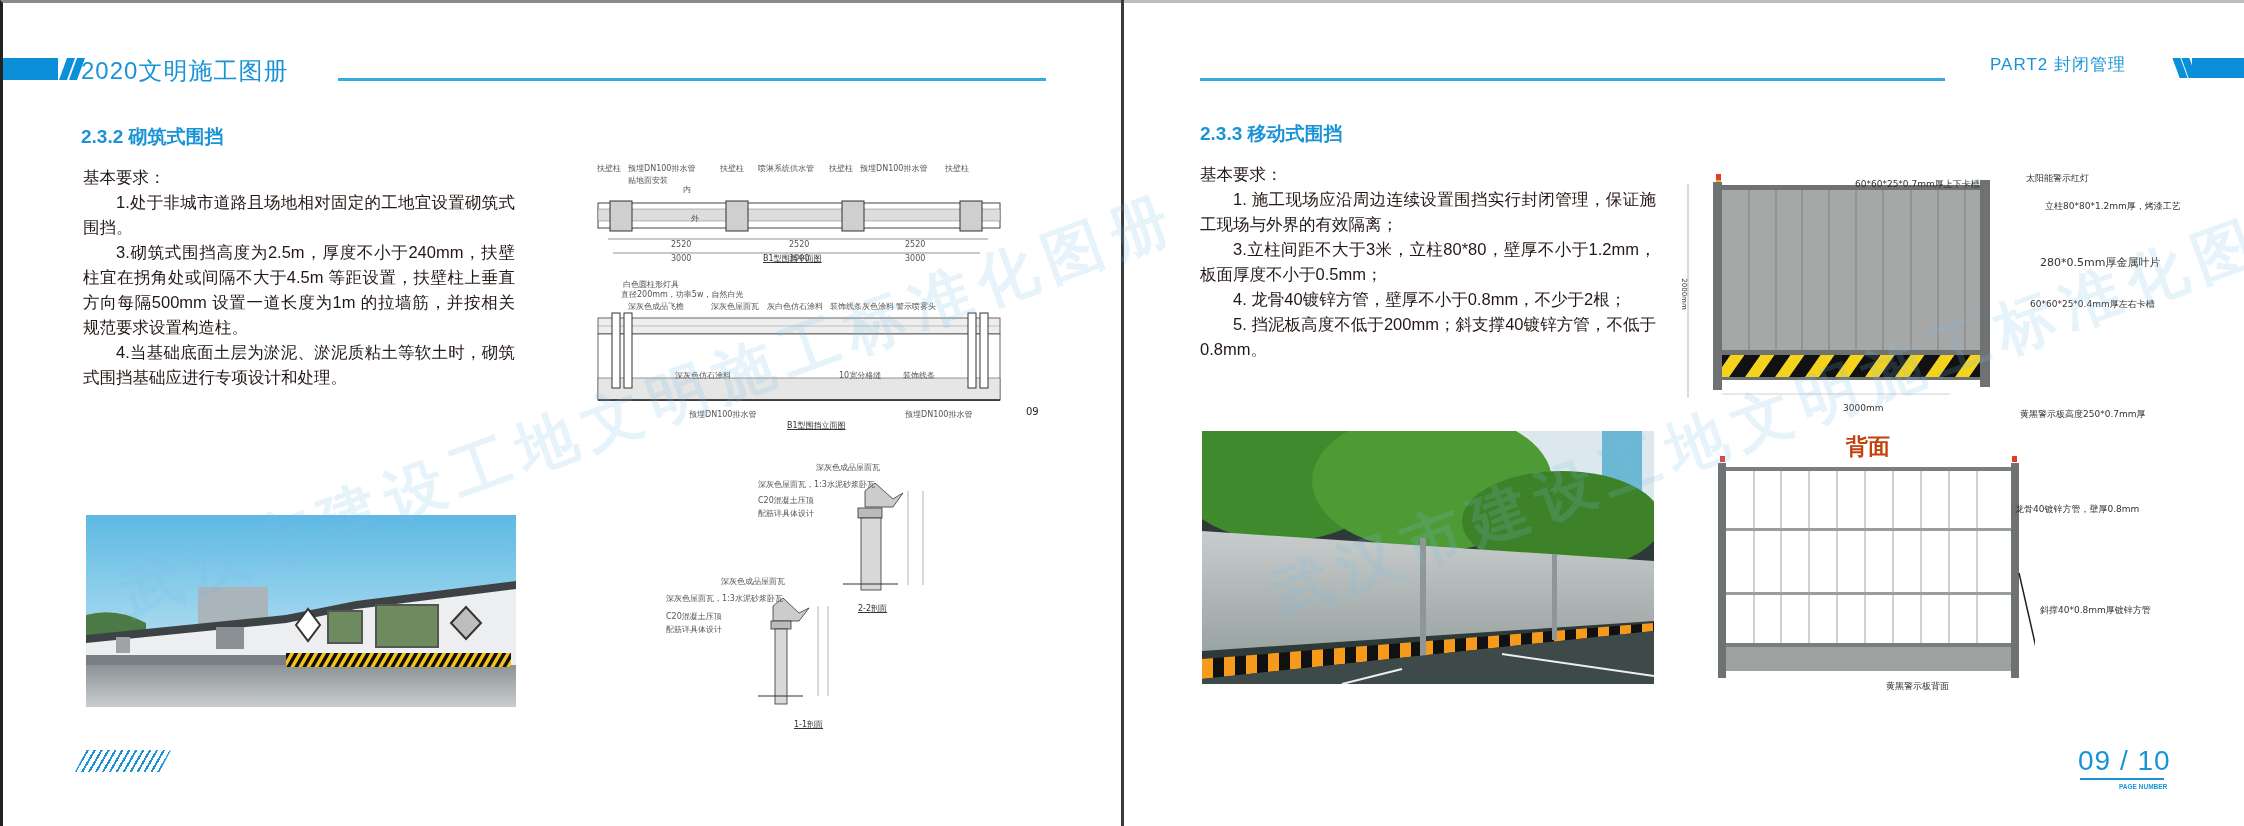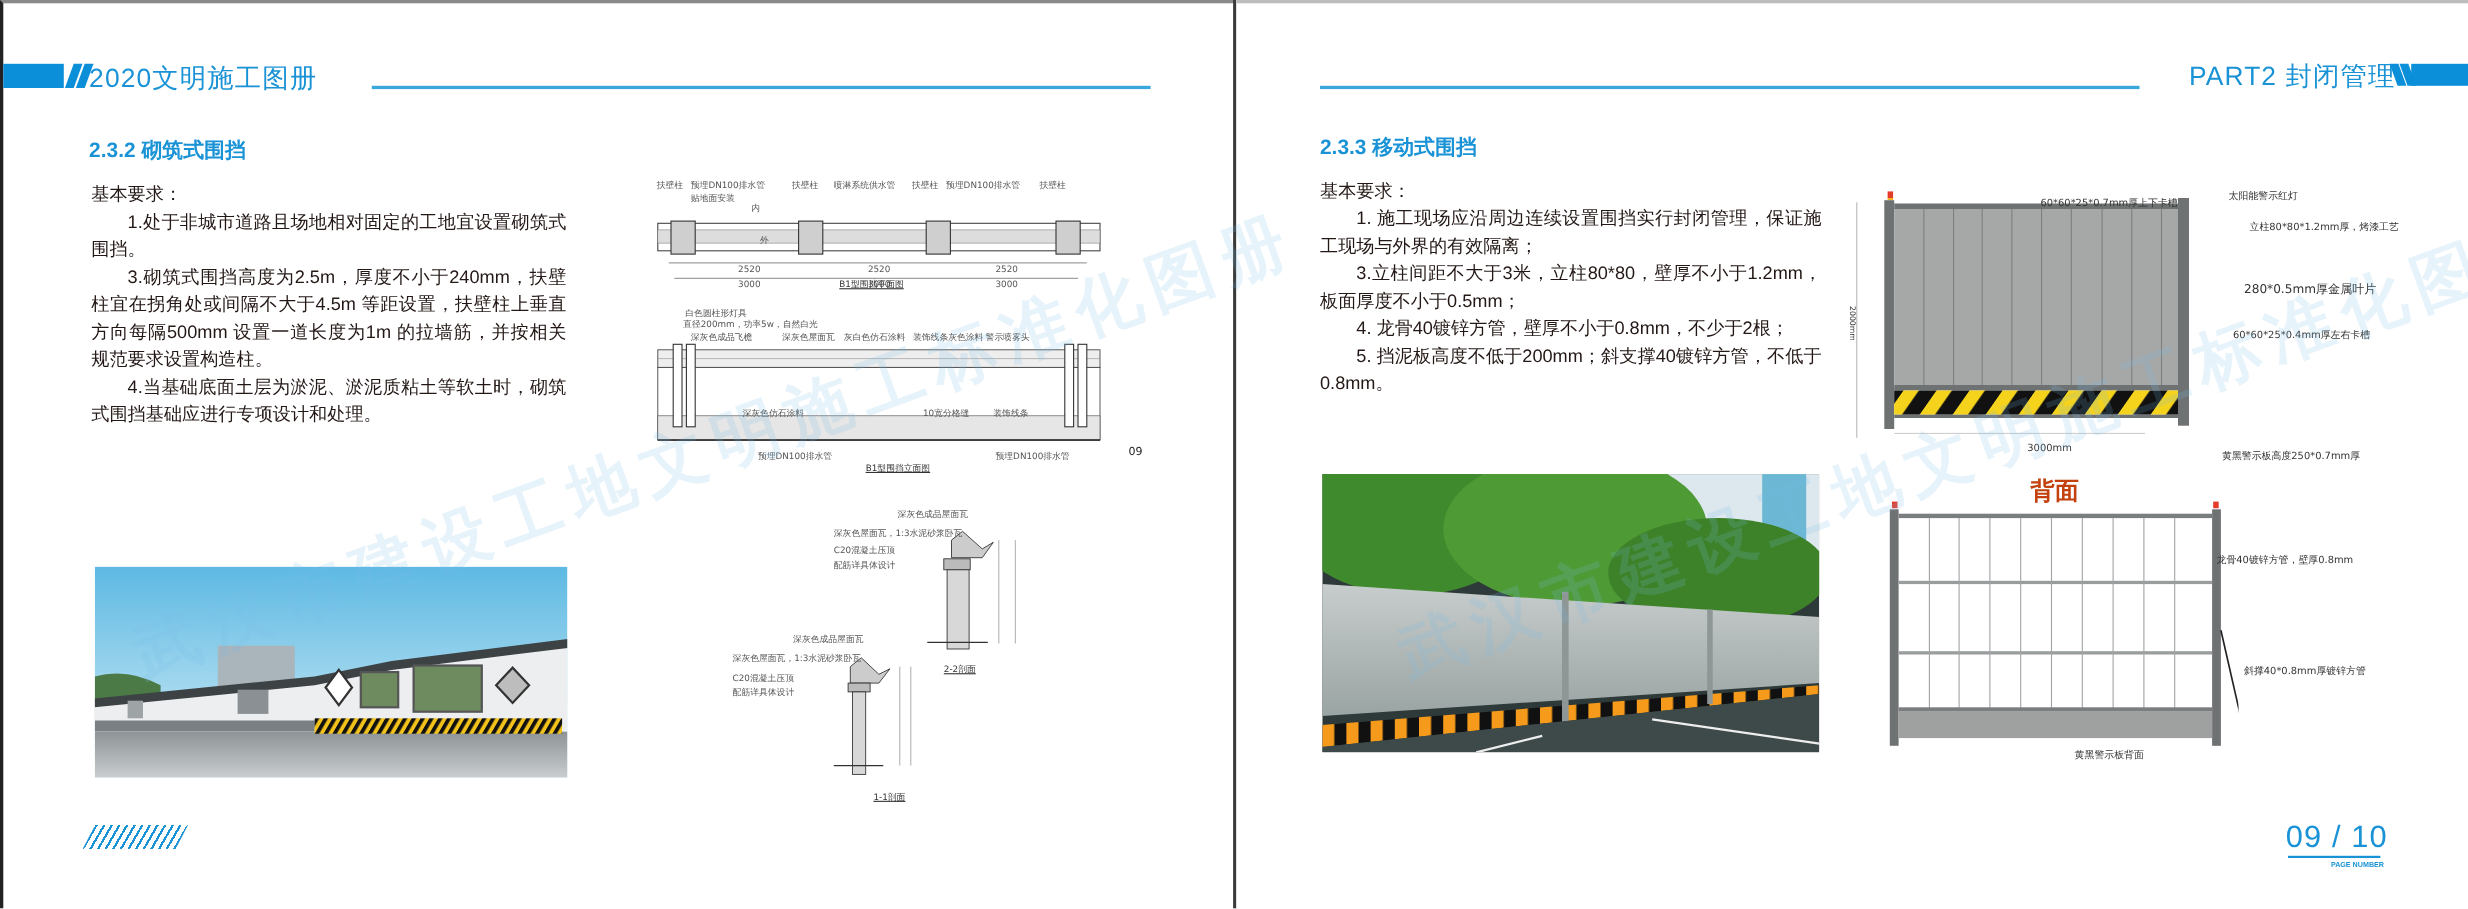--- a/index.html
+++ b/index.html
@@ -21,21 +21,21 @@
   
   .photo{position:absolute;overflow:hidden;}
   
   .cad-label{position:absolute;font-size:8px;color:#555;font-family:"DejaVu Sans",sans-serif;white-space:nowrap;}
   .cad-caption{position:absolute;font-size:8px;color:#333;text-decoration:underline;font-family:"DejaVu Sans",sans-serif;white-space:nowrap;}
   .diag-label{position:absolute;font-size:10px;color:#333;white-space:nowrap;font-family:"DejaVu Sans",sans-serif;}
   .hatch-deco{position:absolute;left:72px;top:747px;width:96px;height:22px;background:repeating-linear-gradient(-60deg,#fff 0 4px,#1a93d6 4px 6px);clip-path:polygon(12% 0,100% 0,88% 100%,0 100%);}
   .page-num{position:absolute;left:2078px;top:745px;font-size:28px;color:#1a93d6;font-family:"Liberation Sans",sans-serif;letter-spacing:1px;}
   .page-num-line{position:absolute;left:2080px;top:778px;width:84px;height:2px;background:#1a93d6;}
   .page-num-sub{position:absolute;left:2119px;top:783px;font-size:6.5px;color:#1a93d6;font-weight:bold;font-family:"Liberation Sans",sans-serif;}
-  .hdr-title-right{position:absolute;left:1990px;top:53px;font-size:24px;color:#1a93d6;font-family:"Liberation Sans",sans-serif;letter-spacing:1px;}
+  .hdr-title-right{position:absolute;left:1990px;top:53px;font-size:17px;color:#1a93d6;font-family:"Liberation Sans",sans-serif;letter-spacing:1px;}
   .hdr-bar-right{position:absolute;left:2192px;top:58px;width:52px;height:20px;background:#0a8fd8;}
   .bm-text{position:absolute;font-size:22px;font-weight:bold;color:#c2410c;font-family:"Liberation Sans",sans-serif;}
 </style>
 </head>
 <body>
 
 <div class="page page-left">
   <div class="hdr-bar-left"></div>
   <div class="hdr-slash" style="left:60px;"></div>
   <div class="hdr-slash" style="left:70px;"></div>

